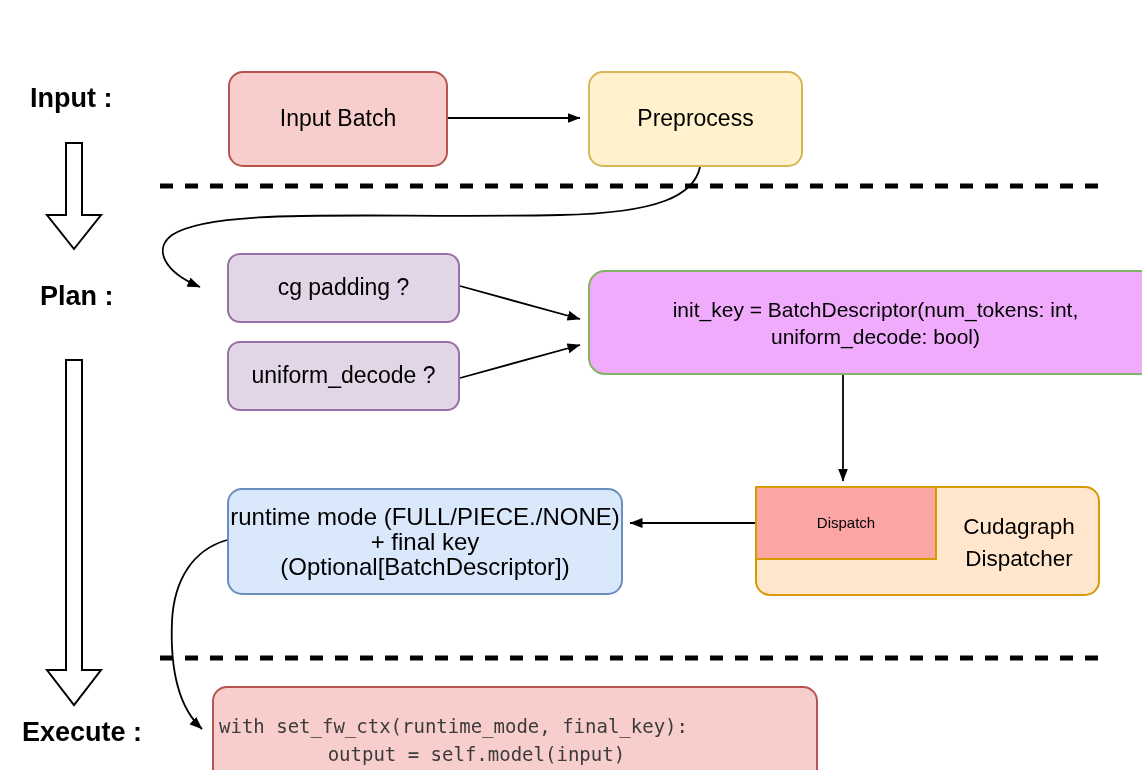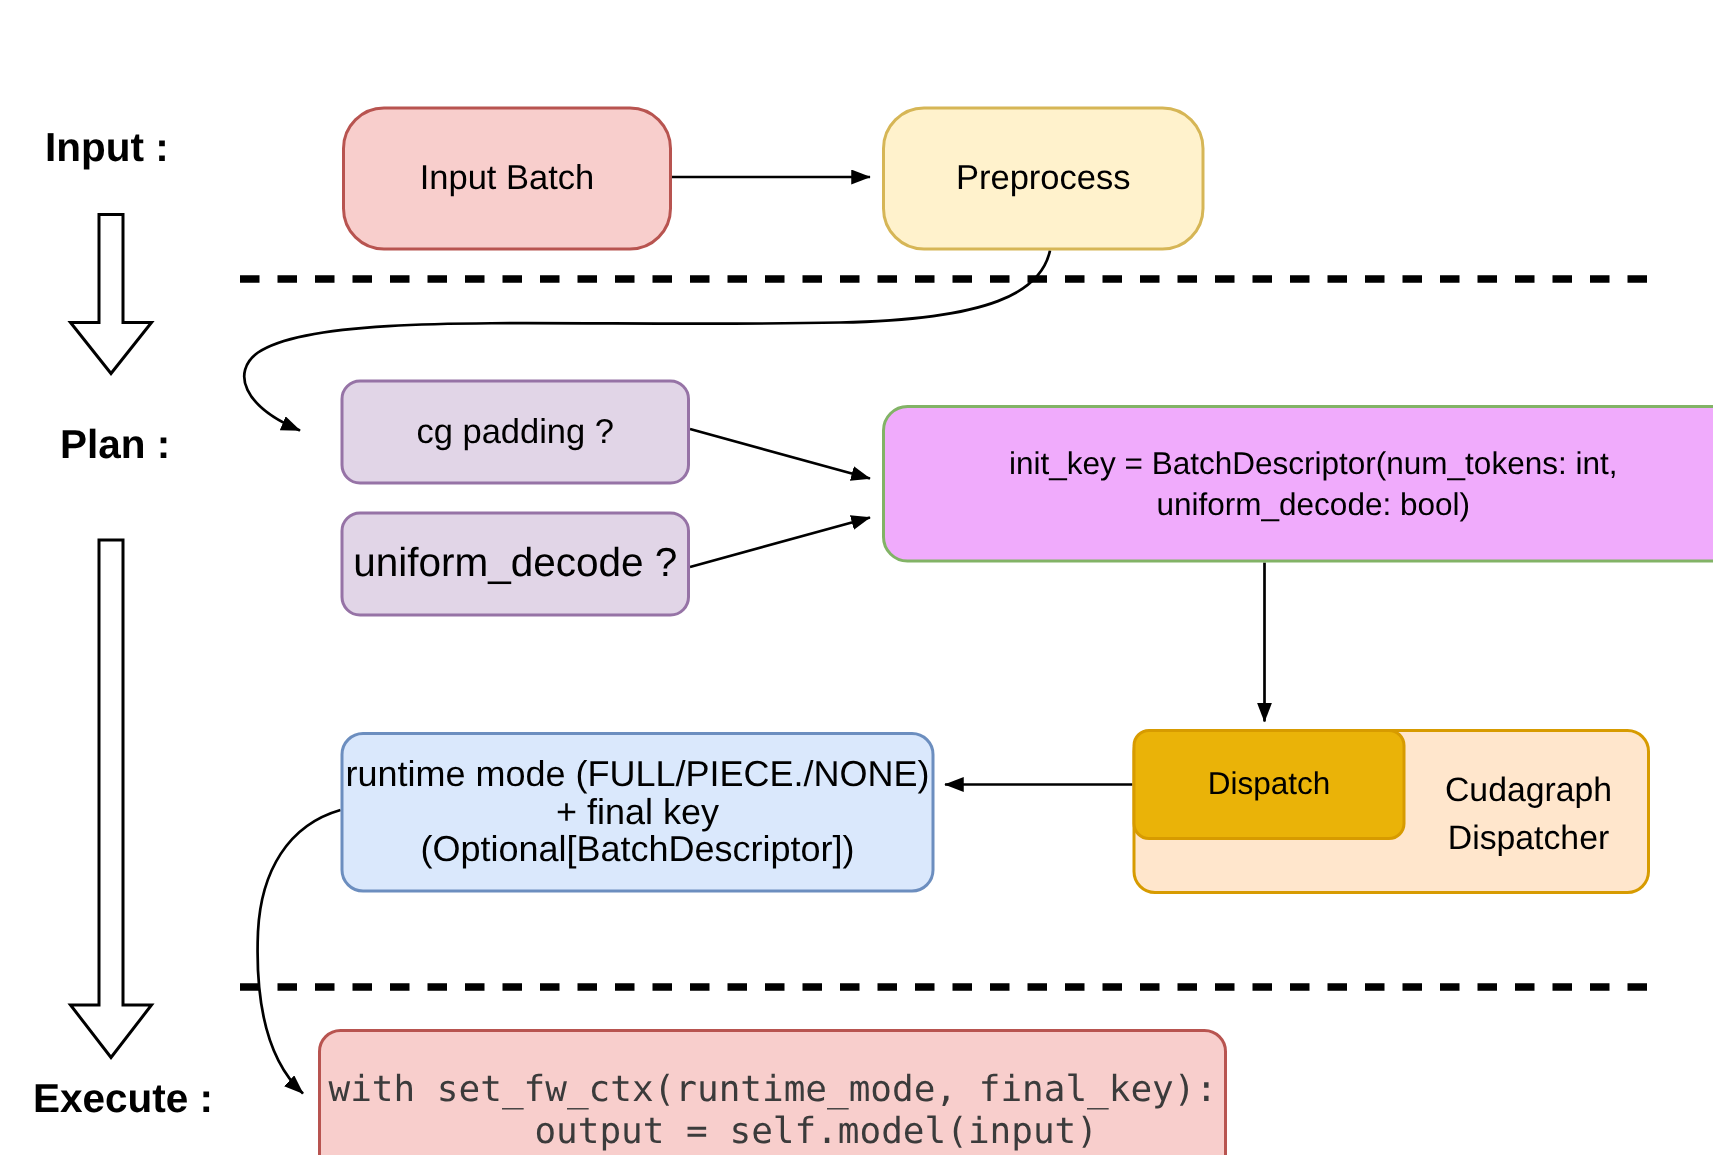--- a/index.html
+++ b/index.html
@@ -6,43 +6,43 @@
   .canvas{
     position:relative;width:1142px;height:770px;background:#ffffff;overflow:hidden;
     font-family:"Liberation Sans",sans-serif;color:#000;margin-top:43px;
   }
   .wires{position:absolute;left:0;top:0;width:1142px;height:770px;pointer-events:none;}
   .stage-label{
     position:absolute;font-weight:700;font-size:27px;line-height:30px;color:#000;white-space:nowrap;
   }
   .node{
     position:absolute;box-sizing:border-box;display:flex;align-items:center;justify-content:center;
-    text-align:center;border:2px solid #000;border-radius:28px;line-height:1.3;
+    text-align:center;border:2px solid #000;border-radius:15px;line-height:1.3;
   }
   .node .lines{width:100%;}
   .n-input-batch{left:228px;top:28px;width:220px;height:96px;background:#f8cecc;border-color:#b85450;font-size:23px;}
   .n-preprocess{left:588px;top:28px;width:215px;height:96px;background:#fff2cc;border-color:#d6b656;font-size:23px;}
   .n-cg-padding{left:227px;top:210px;width:233px;height:70px;background:#e1d5e7;border-color:#9673a6;font-size:23px;border-radius:13px;text-align:right;}
-  .n-uniform-decode{left:227px;top:298px;width:233px;height:70px;background:#e1d5e7;border-color:#9673a6;font-size:27px;border-radius:13px;}
+  .n-uniform-decode{left:227px;top:298px;width:233px;height:70px;background:#e1d5e7;border-color:#9673a6;font-size:23px;border-radius:13px;}
   .n-init-key{left:588px;top:227px;width:575px;height:105px;background:#f0abfc;border-color:#82b366;font-size:21px;line-height:27px;border-radius:17px;}
   .n-runtime{left:227px;top:445px;width:396px;height:107px;background:#dae8fc;border-color:#6c8ebf;font-size:24px;line-height:25px;border-radius:15px;}
   .n-cudagraph{left:755px;top:443px;width:345px;height:110px;background:#ffe6cc;border-color:#d79b00;border-radius:15px;}
-  .n-dispatch{left:755px;top:443px;width:182px;height:74px;background:#eab308;border-color:#d79b00;font-size:21px;border-radius:11px;}
+  .n-dispatch{left:755px;top:443px;width:182px;height:74px;background:#fca5a5;border-color:#d79b00;font-size:15px;border-radius:0;}
   .cudagraph-label{
     position:absolute;left:940px;top:443px;width:158px;height:114px;
     display:flex;align-items:center;justify-content:center;text-align:center;
     font-size:22.5px;line-height:32px;
   }
   .n-code{
     left:212px;top:643px;width:606px;height:108px;background:#f8cecc;border-color:#b85450;
     justify-content:flex-start;border-radius:15px;
   }
   .n-code pre{
     margin:0;padding:0 0 0 5px;font-family:"DejaVu Sans Mono","Liberation Mono",monospace;
-    font-size:24px;line-height:28px;color:#3b3b3b;white-space:pre;
+    font-size:19px;line-height:28px;color:#3b3b3b;white-space:pre;
   }
 </style>
 </head>
 <body>
 
 <div class="canvas">
 
   <svg class="wires" viewBox="0 0 1142 770">
     <defs>
       <marker id="ah" markerUnits="userSpaceOnUse" markerWidth="15" markerHeight="12" refX="12.5" refY="5" orient="auto">

